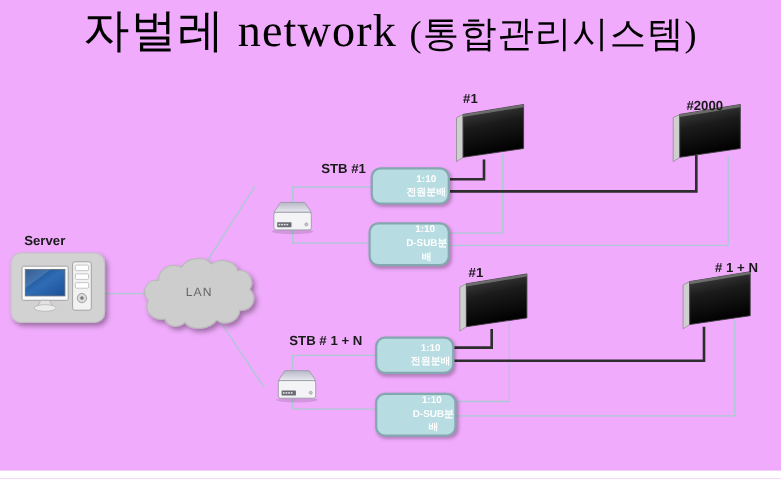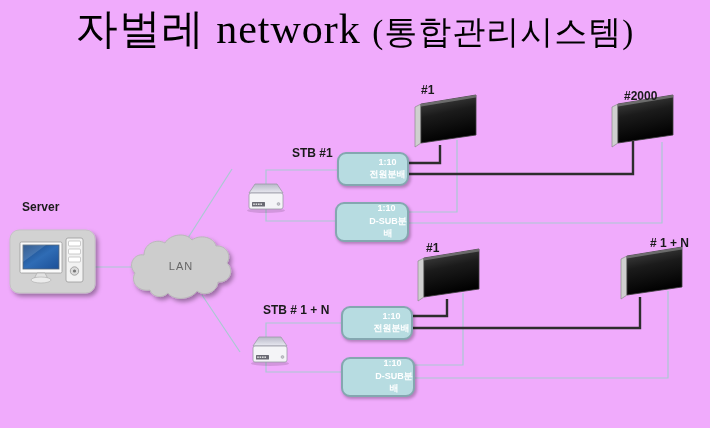--- a/index.html
+++ b/index.html
@@ -145,21 +145,21 @@
 
   <div class="tealbox box-pwr-b">
     <span>1:10</span>
     <span>전원분배</span>
   </div>
   <div class="tealbox box-dsub-b">
     <span>1:10</span>
     <span class="dsub-text">D-SUB분배</span>
   </div>
 
-  <div class="lbl" style="left:22px;top:200px;text-align:center;">Server</div>
+  <div class="lbl" style="left:22px;top:212px;text-align:center;">Server</div>
   <div class="lan-label">LAN</div>
 
   <div class="lbl" style="left:252px;top:146px;margin-left:40px;">STB #1</div>
   <div class="lbl" style="left:263px;top:303px;">STB # 1 + N</div>
 
   <div class="lbl" style="left:421px;top:83px;">#1</div>
   <div class="lbl" style="left:624px;top:89px;">#2000</div>
   <div class="lbl" style="left:426px;top:241px;">#1</div>
   <div class="lbl" style="left:610px;top:236px;margin-left:40px;"># 1 + N</div>
 </div>

